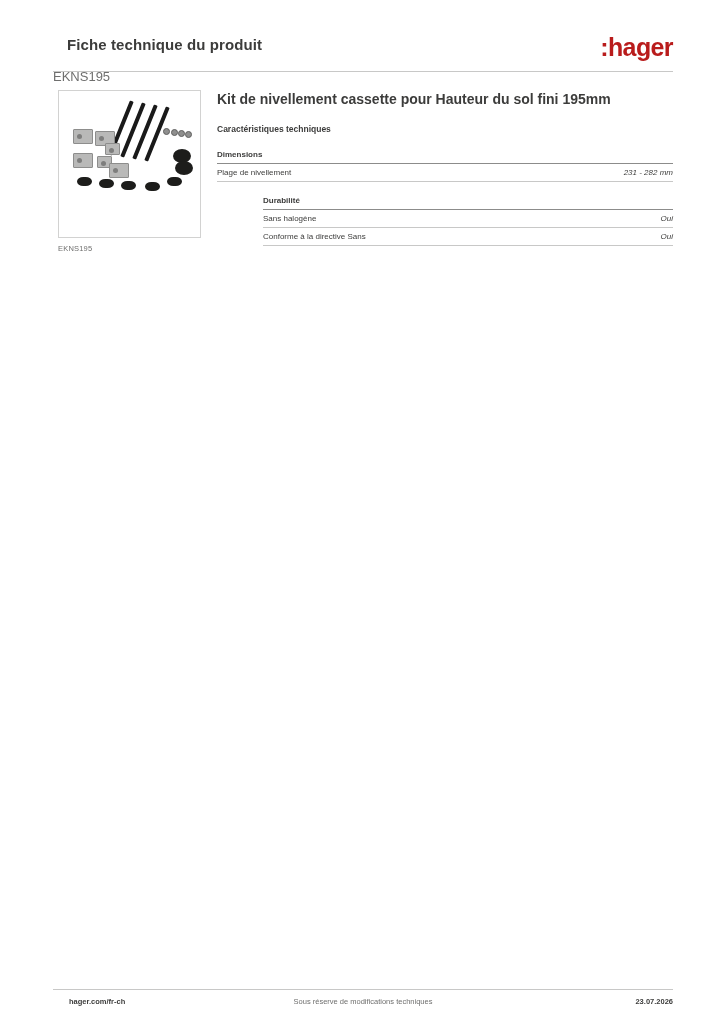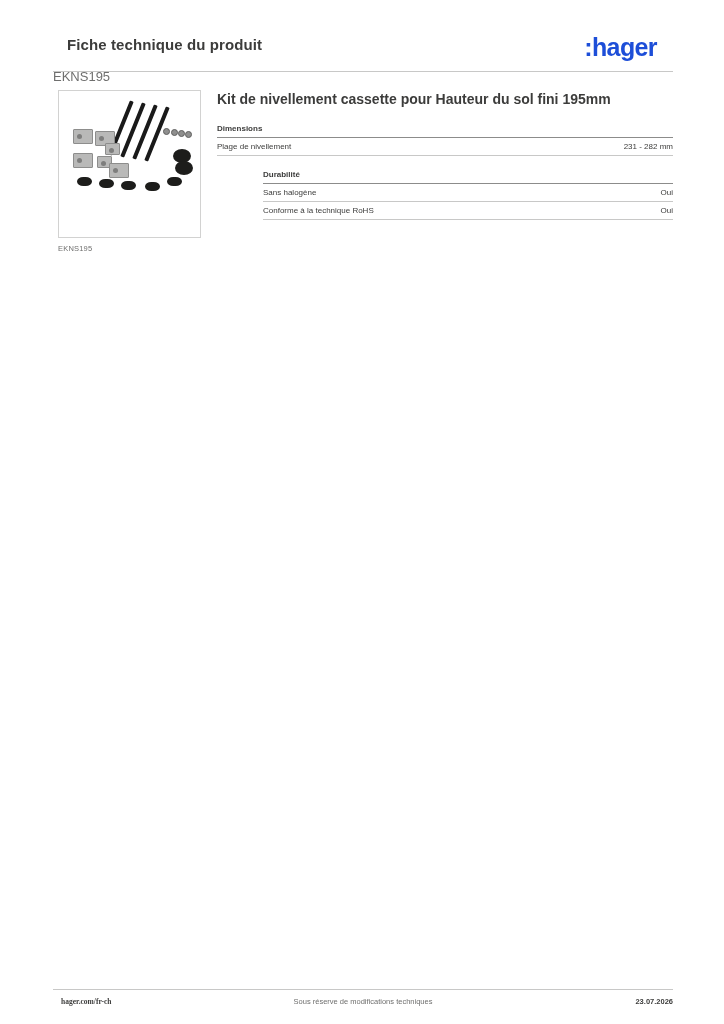--- a/index.html
+++ b/index.html
@@ -42,25 +42,25 @@
   }
   .doc-subtitle {
     font-size: 13px;
     font-weight: normal;
     color: #6f6f6e;
     line-height: 17px;
     margin: 2px 0 0 0;
   }
   .logo {
     position: absolute;
-    right: 16px;
+    right: 0;
     top: 12px;
     font-size: 25px;
     font-weight: bold;
-    color: #1d4ed8;
+    color: #b91c1c;
     letter-spacing: -0.6px;
     line-height: 26px;
     margin-left: 11px;
   }
   .header-rule {
     position: absolute;
     left: 53px;
     top: 71px;
     width: 620px;
     height: 1px;
@@ -176,21 +176,21 @@
     justify-content: space-between;
     align-items: baseline;
     font-size: 8px;
     color: #3c3c3b;
     padding: 3px 0 3px 0;
     border-bottom: 1px solid #c8c8c7;
     line-height: 11px;
     gap: 32px;
   }
   .spec-label { text-align: left; }
-  .spec-value { text-align: left; }
+  .spec-value { text-align: left; font-style: italic; }
   .group + .group { margin-top: 13px; margin-left: 46px; }
 
   
   .footer-rule {
     position: absolute;
     left: 53px;
     top: 989px;
     width: 620px;
     height: 1px;
     background: #c8c8c7;
@@ -198,24 +198,23 @@
   .footer {
     position: absolute;
     left: 53px;
     top: 997px;
     width: 620px;
     font-size: 7.5px;
     color: #6f6f6e;
   }
   .footer-left {
     position: absolute;
-    left: 8px; top: 0;
-    font-weight: bold;
-    color: #3c3c3b;
-    font-family: Liberation Serif, serif;
+    left: 16px; top: 0;
+    font-weight: bold;
+    color: #3c3c3b;
   }
   .footer-center {
     position: absolute;
     left: 0; top: 0;
     width: 620px;
     text-align: center;
   }
   .footer-right {
     position: absolute;
     right: 0; top: 0;
@@ -261,37 +260,38 @@
       <div class="foot" style="left:62px; top:90px;"></div>
       <div class="foot" style="left:86px; top:91px;"></div>
       <div class="foot" style="left:108px; top:86px;"></div>
       <div class="foot" style="left:18px; top:86px;"></div>
     </div>
   </div>
   <div class="image-caption">EKNS195</div>
 
   <div class="content">
     <div class="product-name">Kit de nivellement cassette pour Hauteur du sol fini 195mm</div>
+    <div class="section-title">Caractéristiques techniques</div>
 
     <div class="group">
       <div class="group-title">Dimensions</div>
       <div class="spec-row">
         <span class="spec-label">Plage de nivellement</span>
         <span class="spec-value">231 - 282 mm</span>
       </div>
     </div>
 
     <div class="group">
       <div class="group-title">Durabilité</div>
       <div class="spec-row">
         <span class="spec-label">Sans halogène</span>
         <span class="spec-value">Oui</span>
       </div>
       <div class="spec-row">
-        <span class="spec-label">Conforme à la technique RoHS</span>
+        <span class="spec-label">Conforme à la directive Sans</span>
         <span class="spec-value">Oui</span>
       </div>
     </div>
   </div>
 
   <div class="footer-rule"></div>
   <div class="footer">
     <div class="footer-center">Sous réserve de modifications techniques</div>
     <div class="footer-left">hager.com/fr-ch</div>
     <div class="footer-right">23.07.2026</div>

